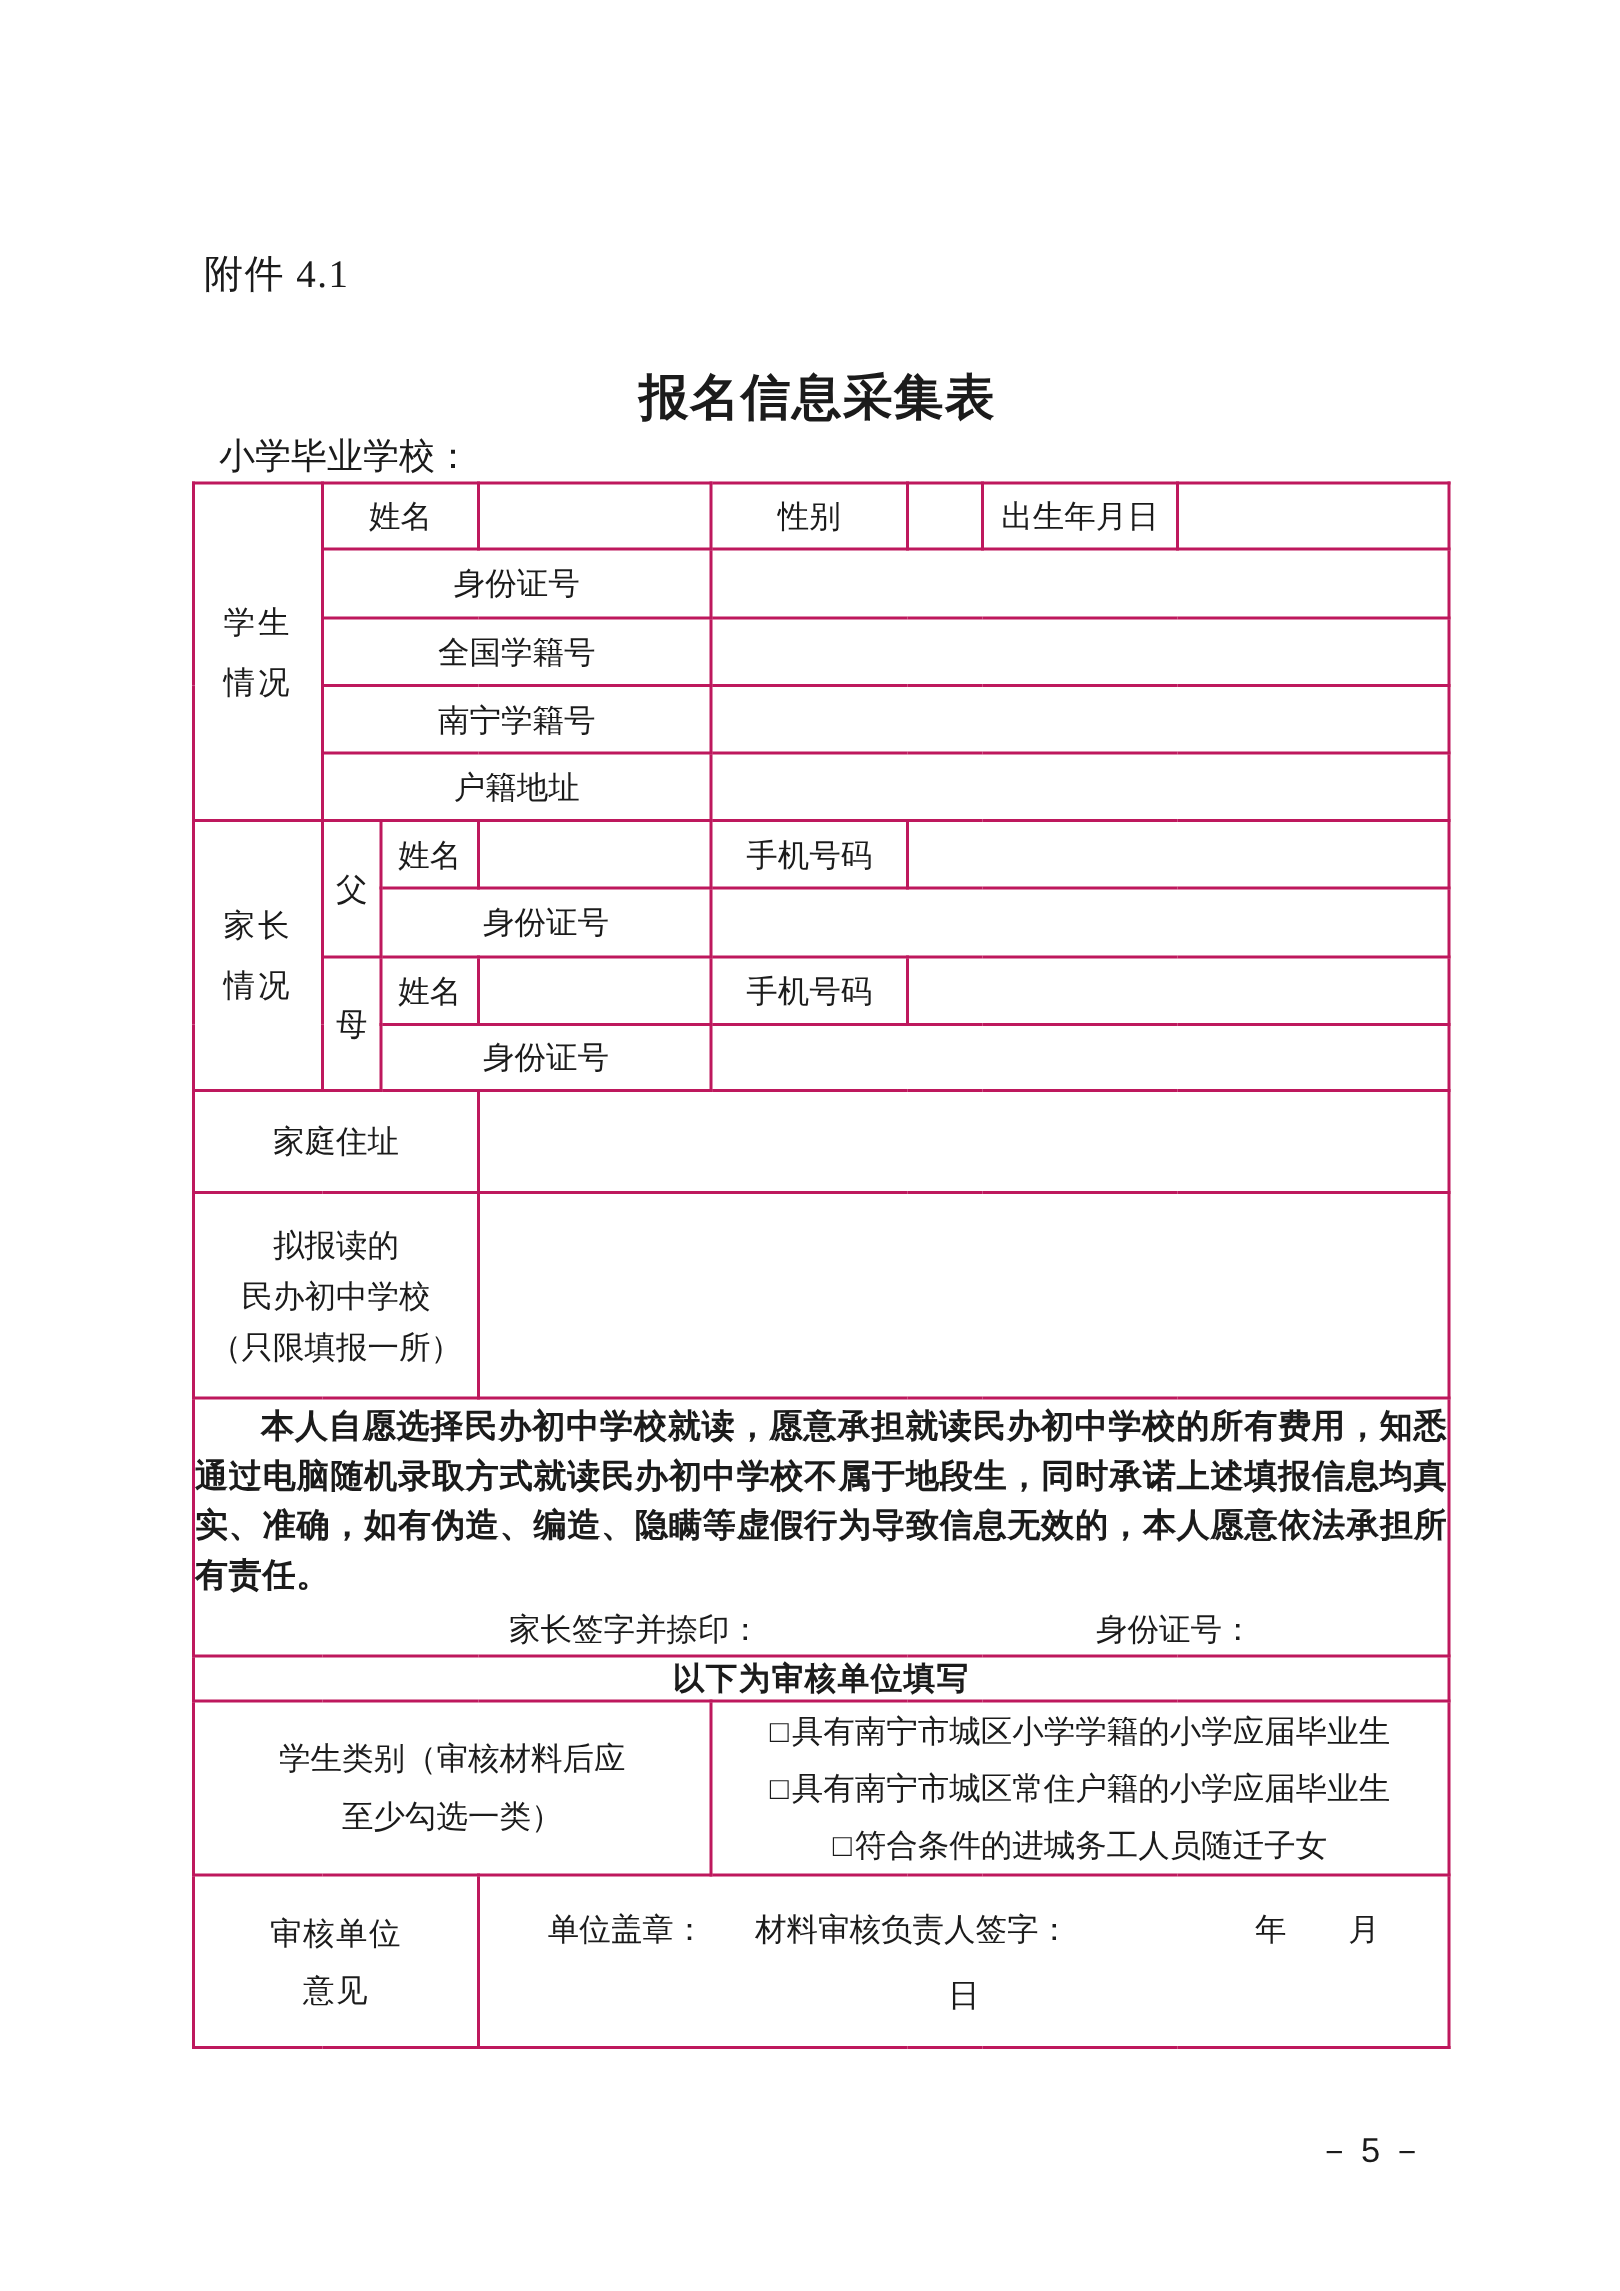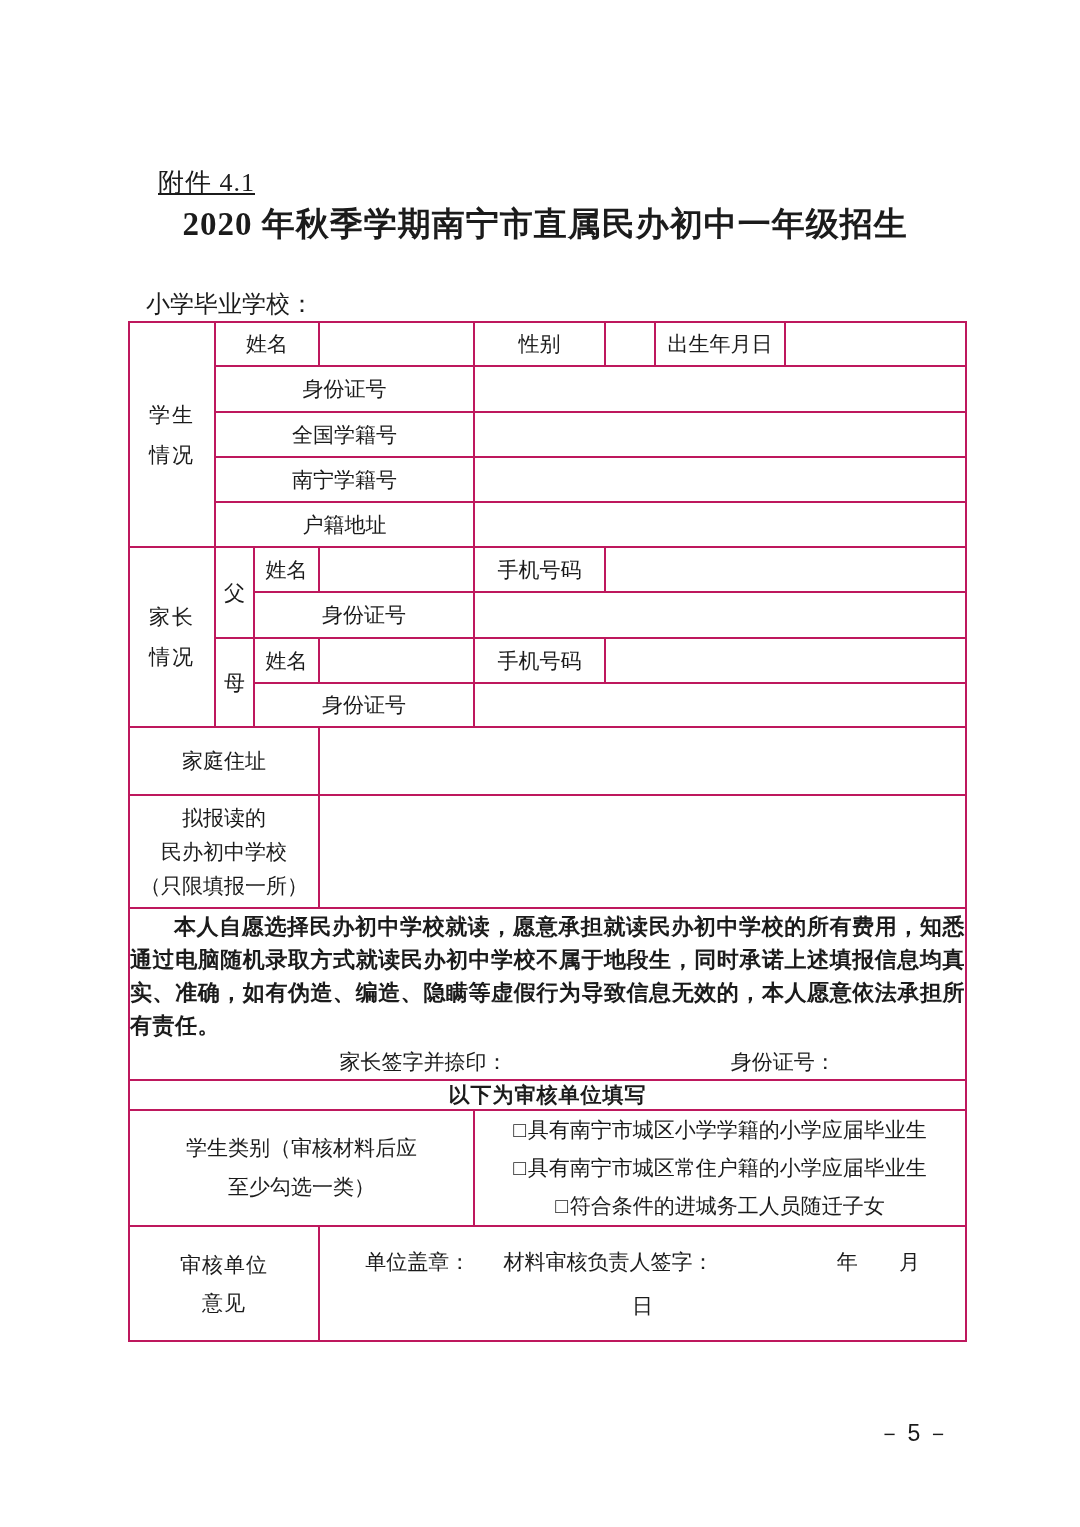--- a/index.html
+++ b/index.html
@@ -7,22 +7,22 @@
   body {
     width: 1080px; height: 1527px;
     position: relative;
     font-family: "Liberation Serif", "DejaVu Serif", serif;
     color: #1b1b1b;
     overflow: hidden;
   }
   .page { position: absolute; inset: 0; background: #ffffff; }
 
   .attachment {
-    position: absolute; left: 158px; top: 165px;
-    font-size: 26px; letter-spacing: 1px; text-decoration: underline;
+    position: absolute; left: 136px; top: 165px;
+    font-size: 26px; letter-spacing: 1px;
   }
   .title {
     position: absolute; left: 100px; top: 203px; width: 890px;
     text-align: center; font-weight: bold;
     font-size: 33px; line-height: 42px; letter-spacing: 1px;
   }
   .school-line {
     position: absolute; left: 146px; top: 288px;
     font-size: 24px;
   }
@@ -36,21 +36,21 @@
     border: 2px solid #be185d;
     font-size: 21px;
     text-align: center; vertical-align: middle;
     padding: 0;
   }
   td.blank { background: #ffffff; }
   .stack span { display: block; line-height: 34px; }
   .group span { display: block; line-height: 40px; letter-spacing: 2px; }
 
   tr.h44 { height: 44px; }  tr.h45 { height: 45px; }  tr.h46 { height: 46px; }
-  tr.h68 { height: 68px; }  tr.h113 { height: 113px; } tr.h172 { height: 172px; }
+  tr.h68 { height: 68px; }  tr.h113 { height: 137px; } tr.h172 { height: 172px; }
   tr.h39 { height: 23px; padding-left: 12px; }  tr.h117 { height: 110px; } tr.h97 { height: 115px; }
 
   td.decl-cell { text-align: left; vertical-align: top; padding: 5px 10px 0 10px; }
   .decl {
     font-weight: bold; font-size: 22px; line-height: 33px;
     text-indent: 2em; text-align: justify; letter-spacing: 0.5px;
   }
   .sig-line { margin-top: 4px; line-height: 32px; font-size: 21px; font-weight: normal; }
   .sig-line .sig { margin-left: 80px; }
   .sig-line .date { margin-left: 218px; }
@@ -77,21 +77,22 @@
   }
 </style>
 </head>
 <body>
 
 <div class="page">
 
   <div class="attachment">附件 4.1</div>
 
   <div class="title">
-    <span>2020 年秋季学期南宁市直属民办初中一年级招生</span><br>
+    <br>
+    <span>报名信息采集表</span>
   </div>
 
   <div class="school-line">
     <span>小学毕业学校：</span><span class="fill"></span>
   </div>
 
   <table class="form">
     <colgroup>
       <col style="width:86px">
         <col style="width:39px">

